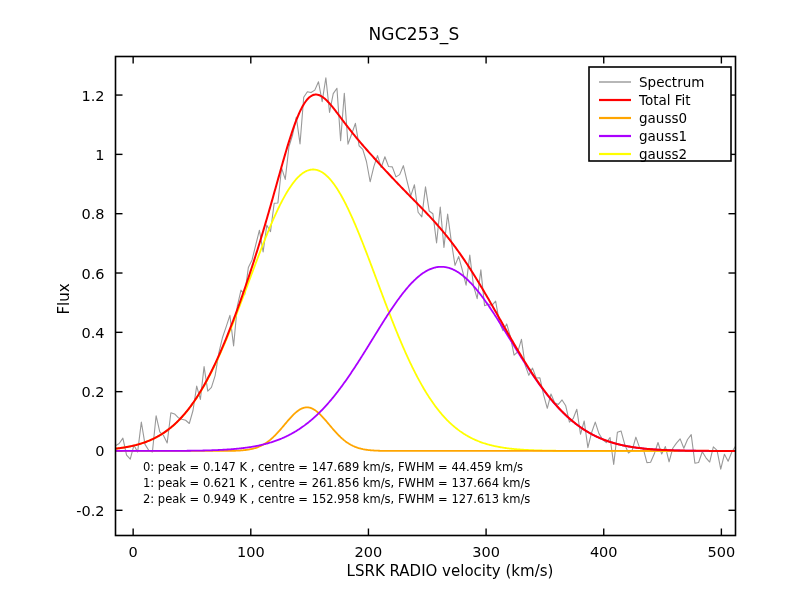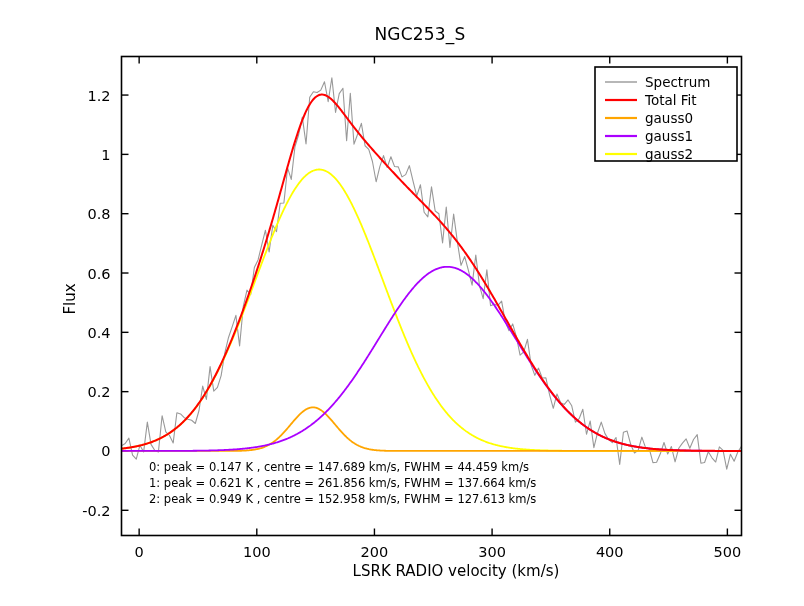--- a/index.html
+++ b/index.html
@@ -10,21 +10,21 @@
   body {
     width: 804px;
     height: 606px;
     font-family: "DejaVu Sans", sans-serif;
     color: #000000;
     overflow: hidden;
     position: relative;
   }
   #figure {
     position: absolute;
-    left: 18px; top: 0;
+    left: 12px; top: 0;
     width: 688px;
     height: 606px;
   }
   .plot-title {
     position: absolute;
     left: 0;
     top: 24px;
     width: 804px;
     text-align: center;
     font-size: 17px;

